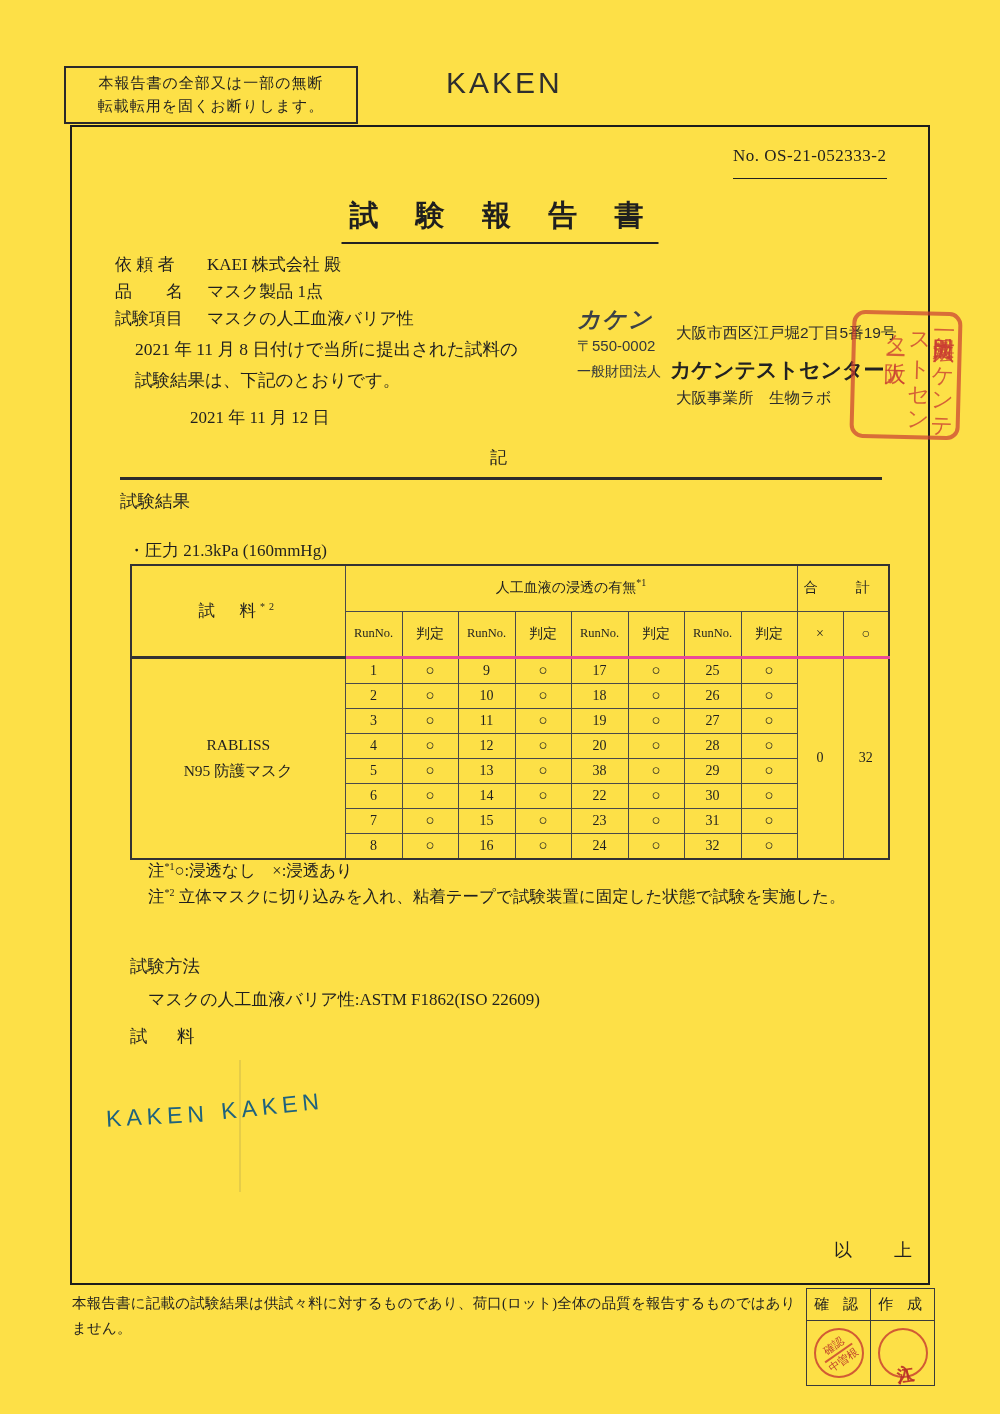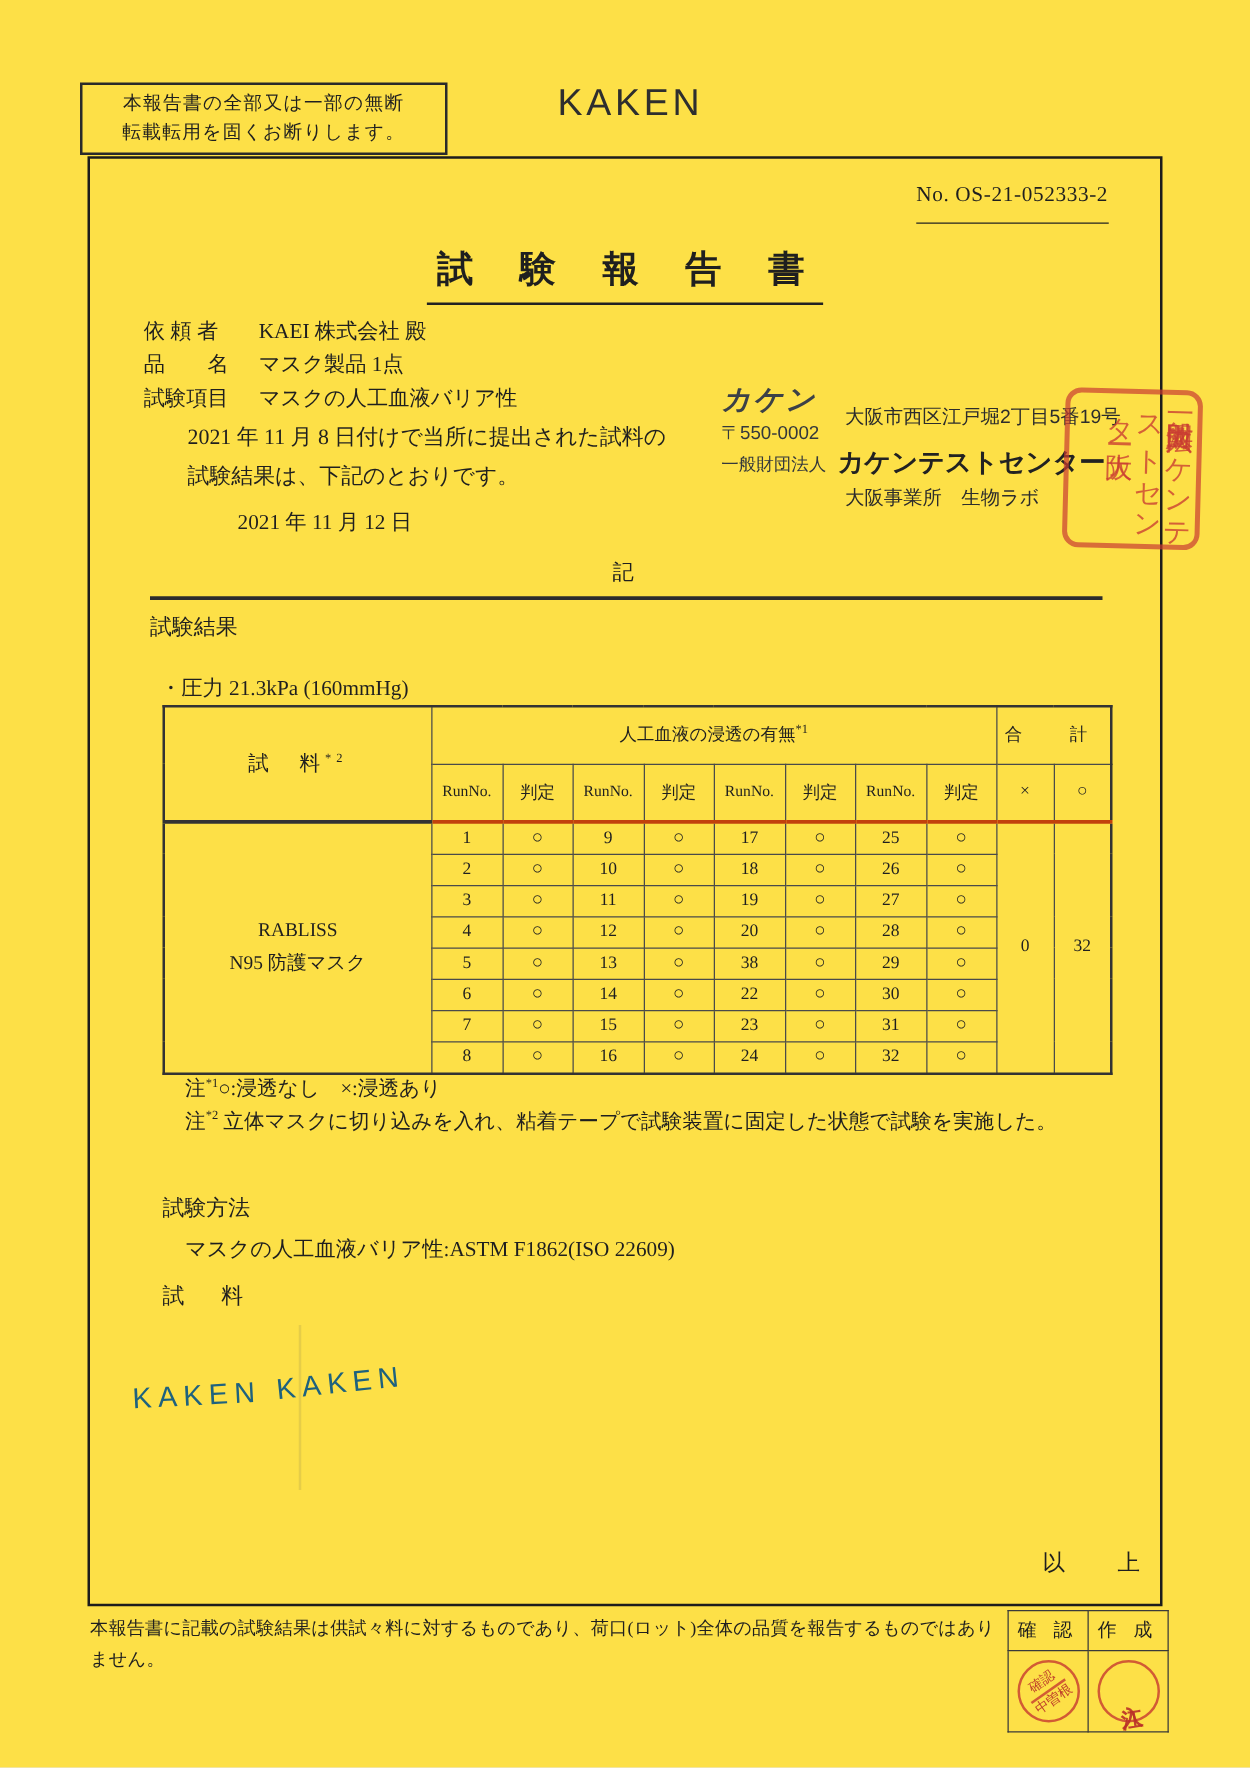--- a/index.html
+++ b/index.html
@@ -26,21 +26,21 @@
     border-bottom:1.5px solid #222;padding-bottom:12px;
   }
   .title{
     left:50%;top:196px;transform:translateX(-50%);
     font-size:29px;font-weight:600;letter-spacing:15px;
     border-bottom:2px solid #222;padding:0 0 6px 8px;white-space:nowrap;
   }
   .info-block{left:115px;top:251px;font-size:17px;}
   .info-line{display:flex;height:27px;line-height:27px;}
   .info-label{width:92px;}
-  .intro{left:150px;top:334px;font-size:17.5px;line-height:31px;}
+  .intro{left:135px;top:334px;font-size:17.5px;line-height:31px;}
   .report-date{left:190px;top:406px;font-size:17px;}
   
   .issuer-logo{
     left:577px;top:304px;font-family:"Liberation Sans","DejaVu Sans",sans-serif;
     font-size:23px;font-weight:bold;font-style:italic;letter-spacing:2px;color:#3c4147;
   }
   .issuer-postal{left:577px;top:337px;font-family:"Liberation Sans","DejaVu Sans",sans-serif;font-size:15px;color:#34383c;}
   .issuer-address{left:676px;top:323px;font-family:"Liberation Sans","DejaVu Sans",sans-serif;font-size:15.5px;color:#2c2c2c;}
   .issuer-orgtype{left:577px;top:363px;font-family:"Liberation Sans","DejaVu Sans",sans-serif;font-size:14px;color:#34383c;}
   .issuer-orgname{left:670px;top:356px;font-family:"Liberation Sans","DejaVu Sans",sans-serif;font-size:21px;font-weight:bold;color:#222;}
@@ -54,21 +54,21 @@
     overflow:hidden;letter-spacing:1px;
   }
   .ki{left:490px;top:446px;font-size:17px;}
   .rule{left:120px;top:477px;width:762px;height:2.5px;background:#2c2c2c;}
   .results-heading{left:120px;top:489px;font-size:17.5px;}
   .pressure{left:128px;top:539px;font-size:17px;}
   
   .tbl{left:130px;top:564px;border-collapse:collapse;table-layout:fixed;}
   .tbl td{border:1px solid #4a4a4a;text-align:center;padding:0;font-size:14px;}
   .tbl .h1{height:46px;font-size:16.5px;}
-  .tbl .h2 td{height:44px;border-bottom:3px solid #c2410c;}
+  .tbl .h2 td{height:44px;border-bottom:3px solid #ec4899;}
   .tbl .sample-h{letter-spacing:4px;font-size:16.5px;border-bottom:3px solid #333;}
   .tbl .total-h{letter-spacing:12px;}
   .tbl .runlbl{font-size:12.5px;}
   .tbl .judgelbl{font-size:14px;}
   .tbl tbody td{height:24px;}
   .tbl .c-judge{border-left:1px dashed #777;}
   .tbl .c-to{border-left:1px dashed #777;}
   .tbl .sample-cell{font-size:15.5px;line-height:26px;}
   .tbl .circ{font-size:15px;}
   .tbl tr{page-break-inside:avoid;}

